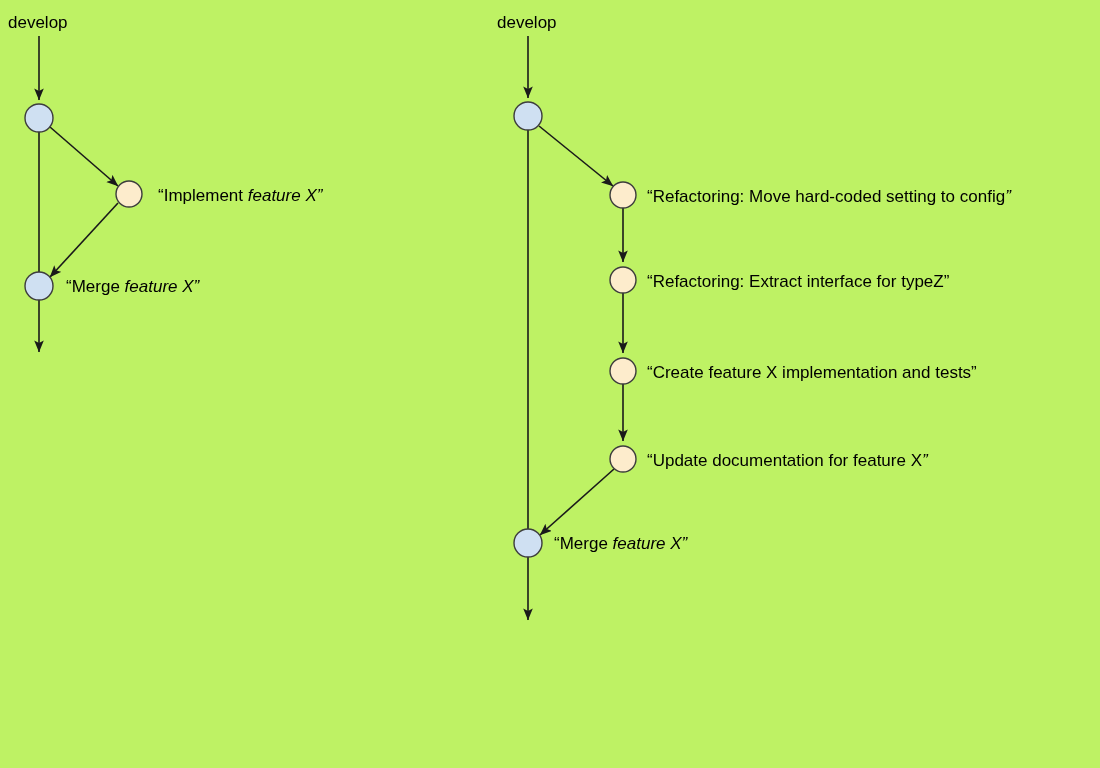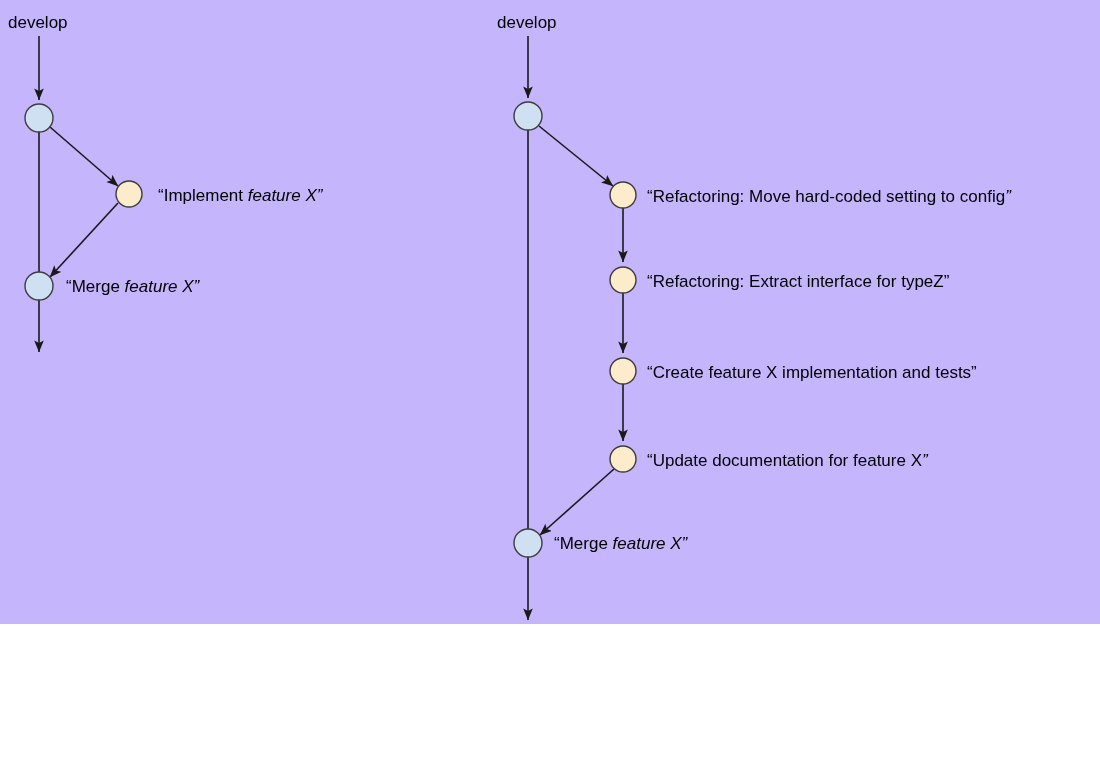--- a/index.html
+++ b/index.html
@@ -9,22 +9,22 @@
   }
   body {
     width: 1100px;
     height: 768px;
     font-family: "Liberation Sans", sans-serif;
     overflow: hidden;
   }
   #diagram-root {
     position: relative;
     width: 1100px;
-    height: 624px;
-    background: #c4b5fd;
+    height: 768px;
+    background: #bef264;
   }
   svg#git-flow-svg {
     display: block;
     width: 1100px;
     height: 768px;
   }
   .branch-label {
     font-family: "Liberation Sans", sans-serif;
     font-size: 17px;
     fill: #000000;

